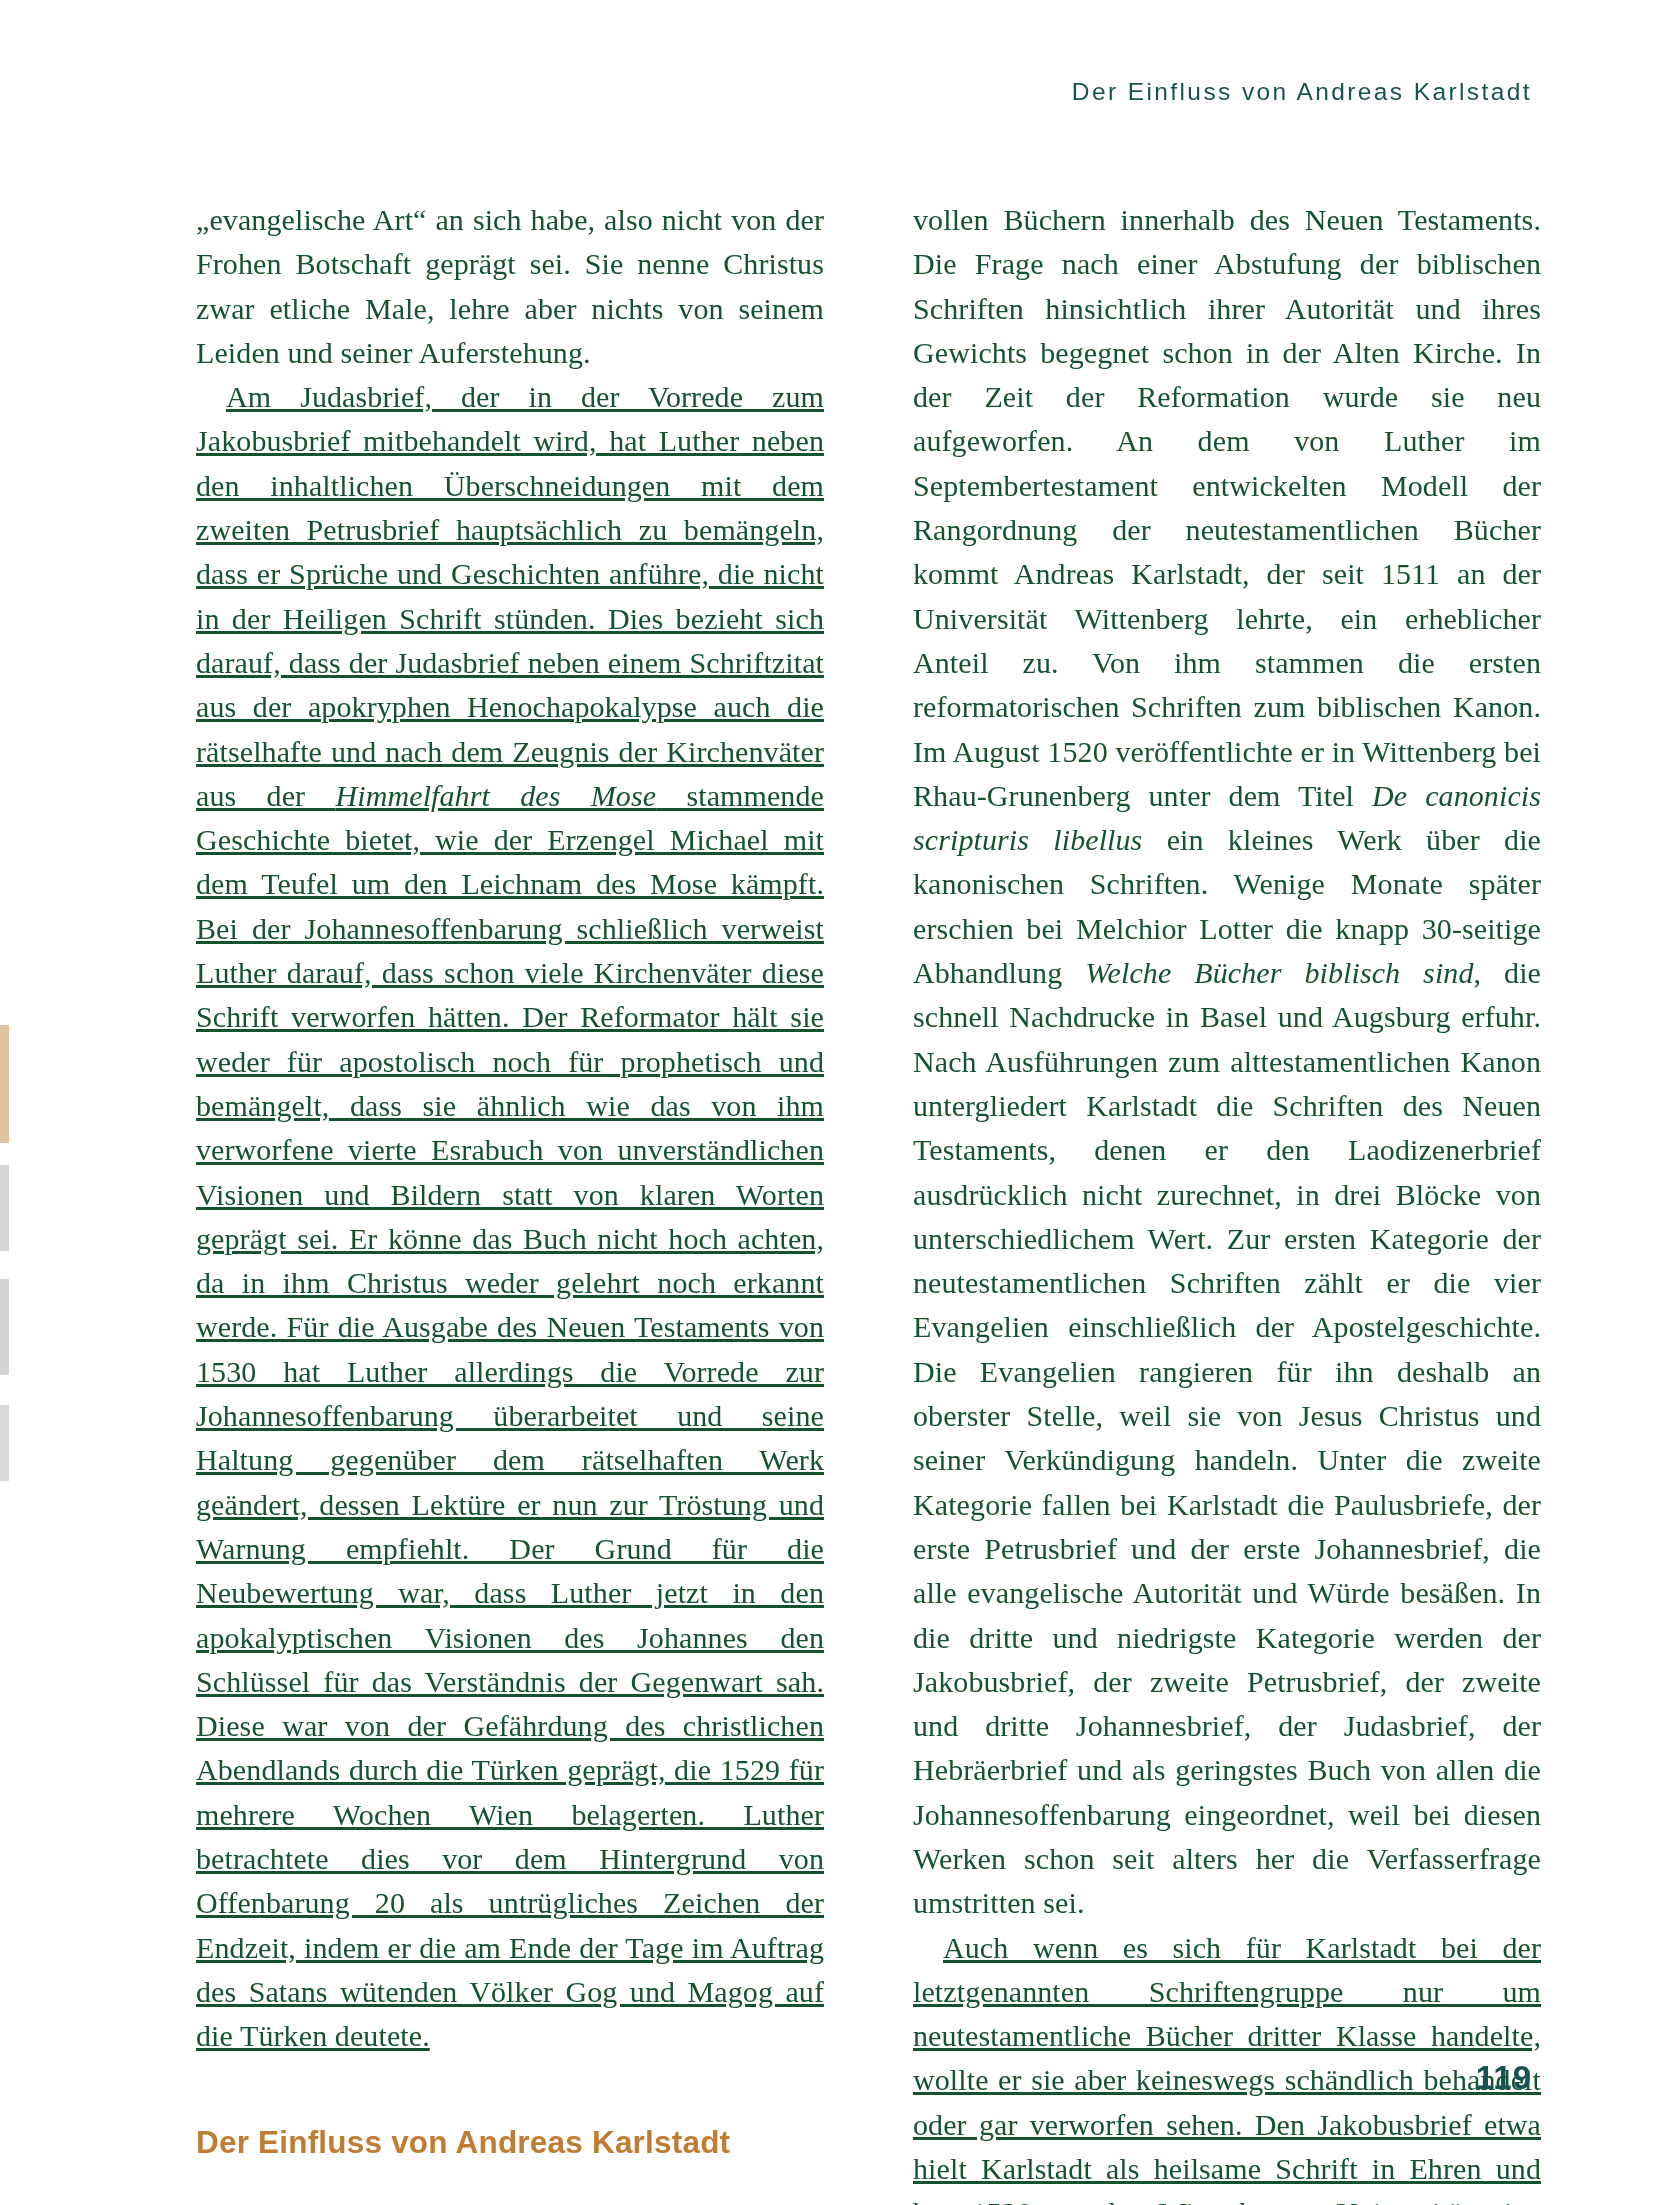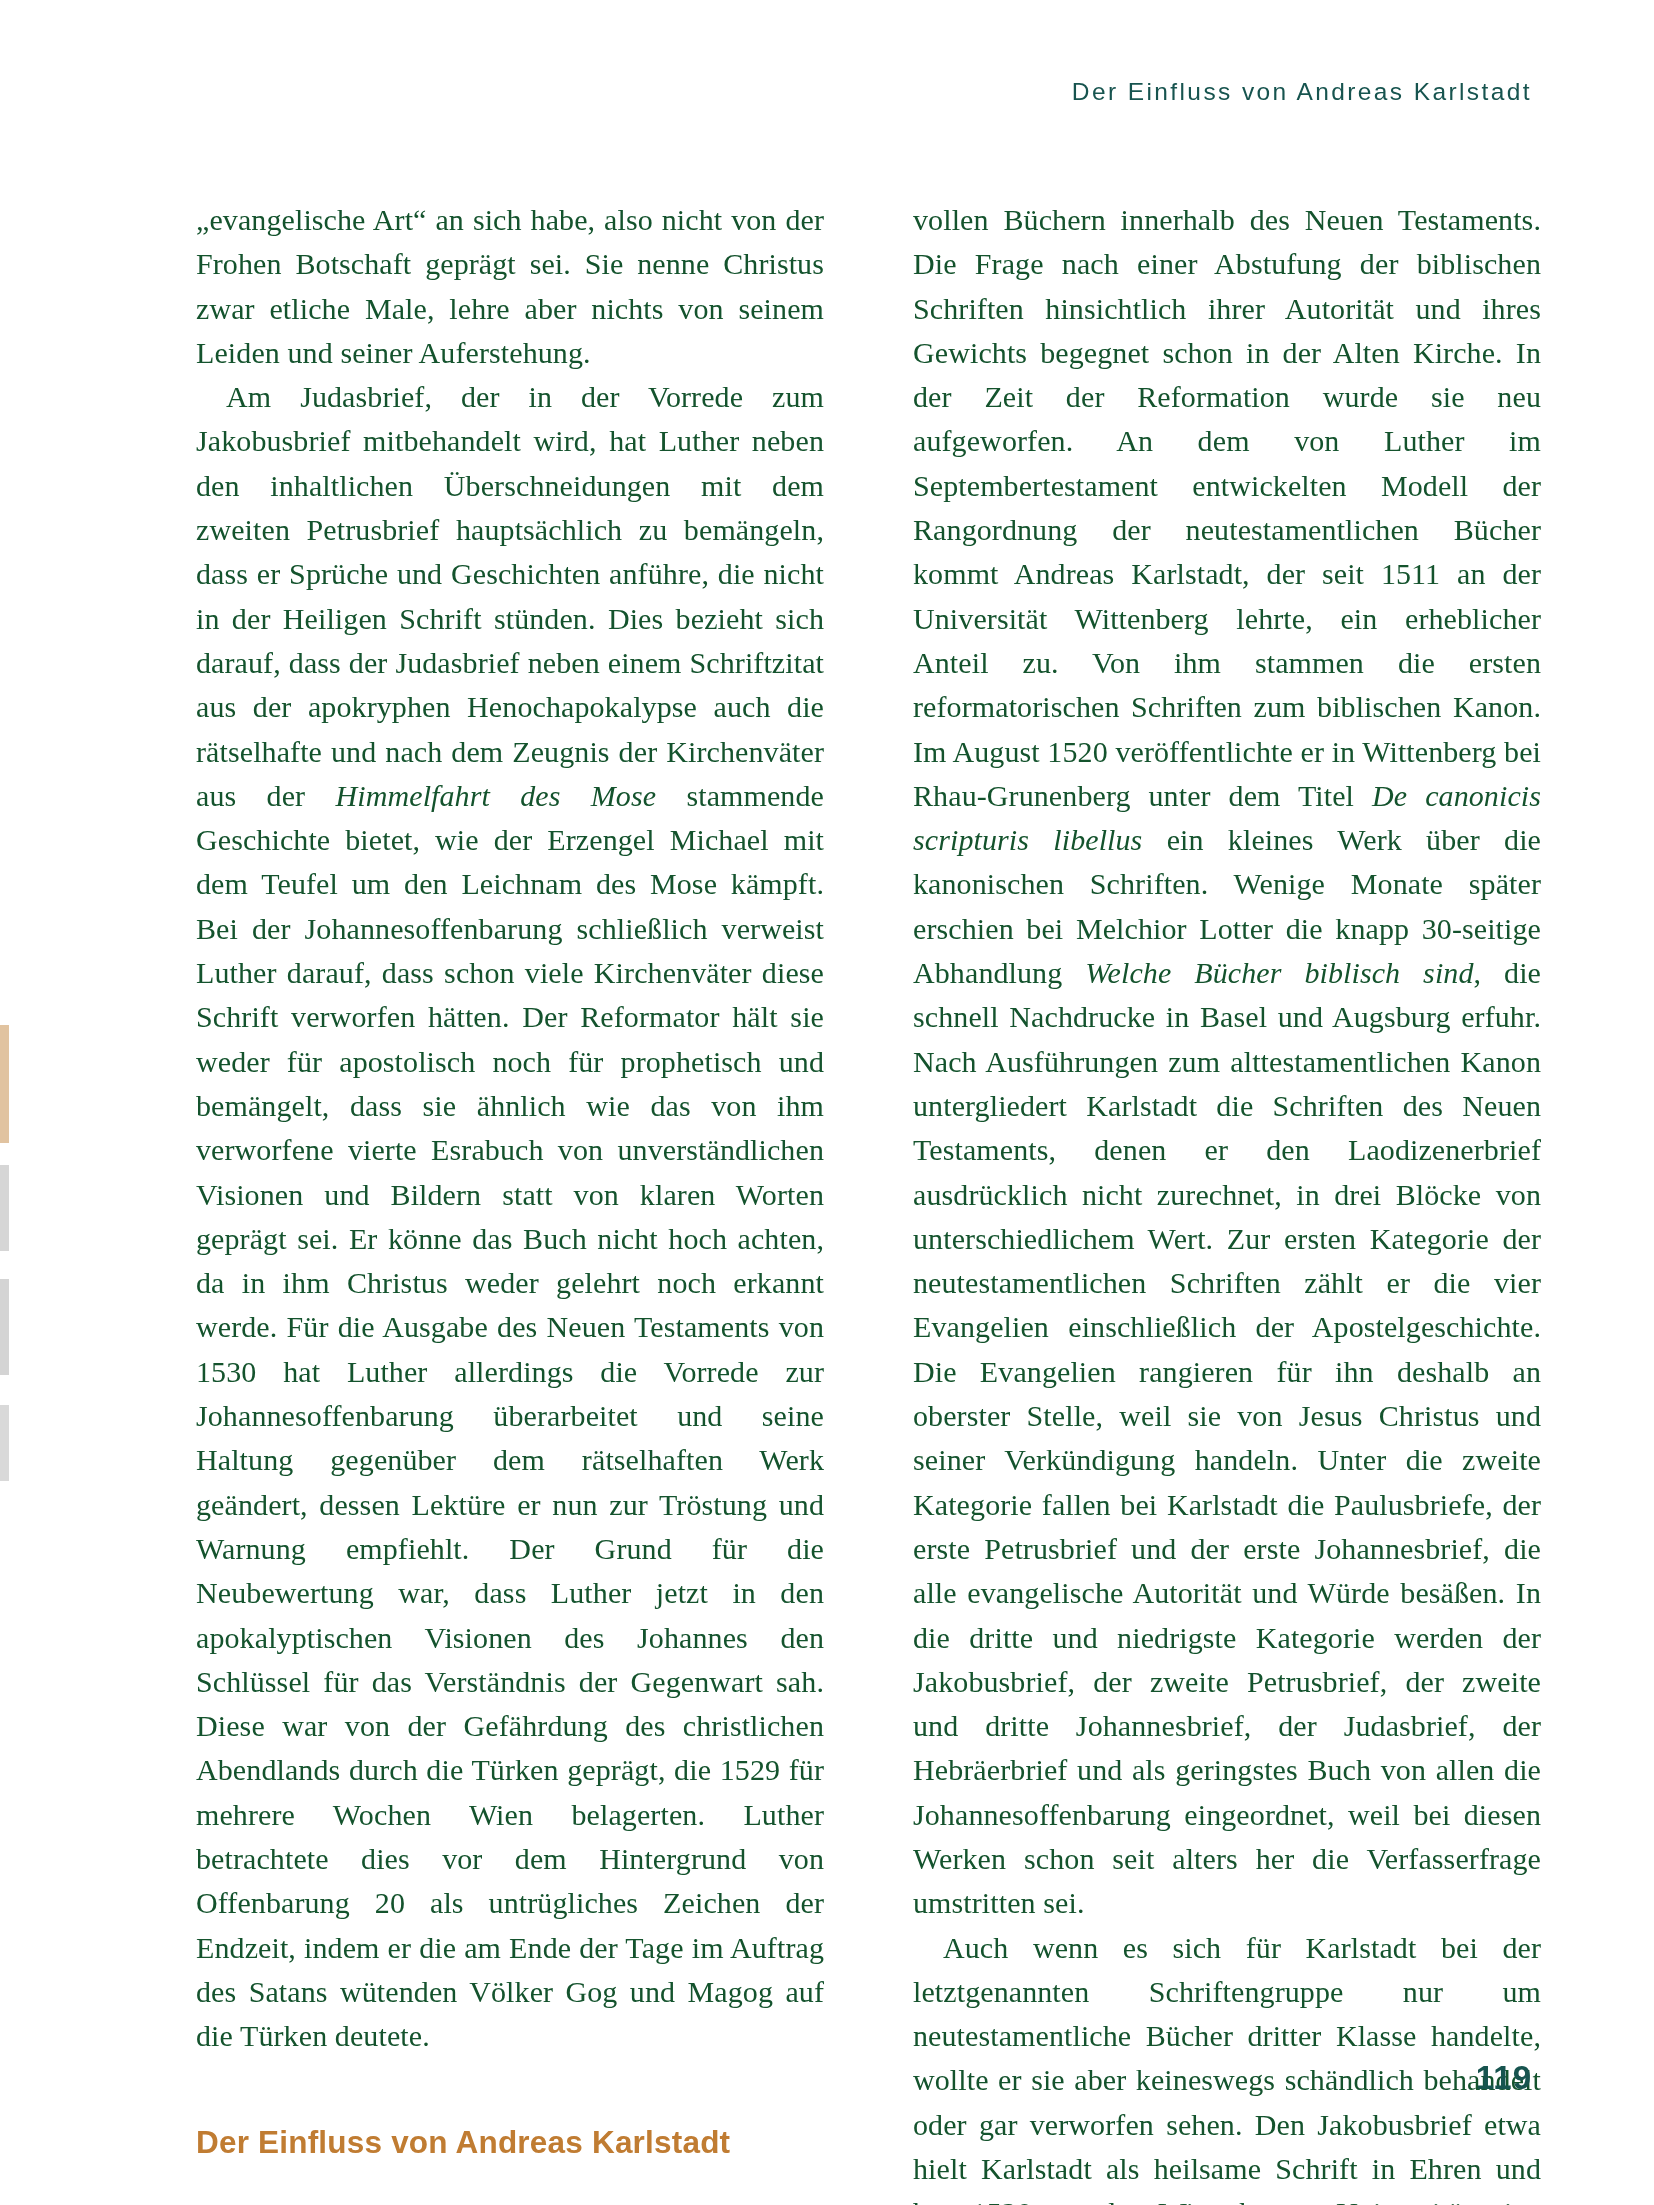--- a/index.html
+++ b/index.html
@@ -67,20 +67,21 @@
     line-height: 44.3px;
     color: #14532d;
     text-align: justify;
     text-justify: inter-word;
     -webkit-hyphens: none;
     hyphens: none;
     letter-spacing: .1px;
   }
   p.body + p.body {
     text-indent: 30px;
+    text-decoration: underline;
   }
   p.body.noindent {
     text-indent: 0;
   }
   em { font-style: italic; }
 
   h2.section-heading {
     margin: 0;
     font-family: "Liberation Sans", "DejaVu Sans", sans-serif;
     font-weight: bold;

